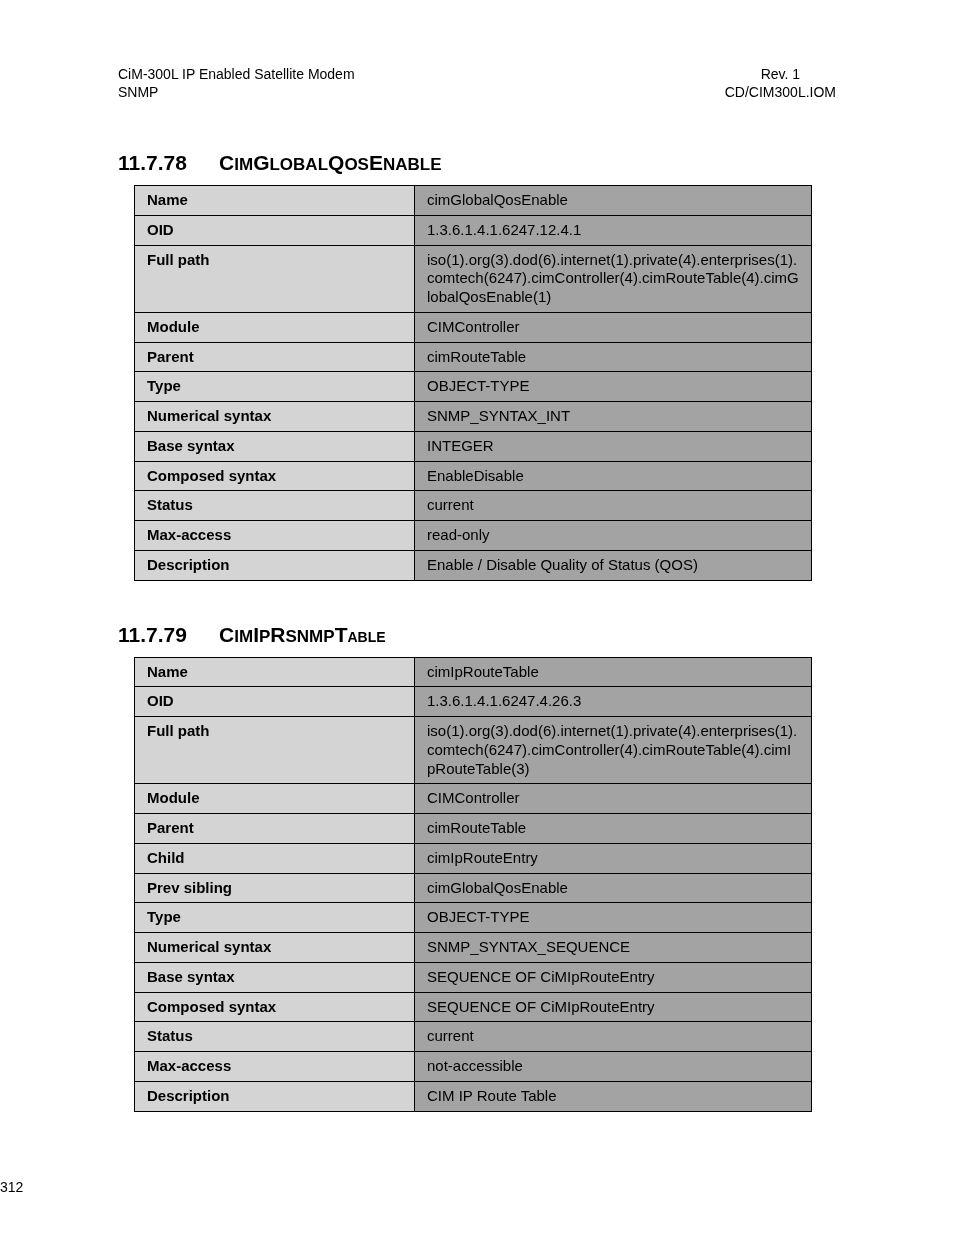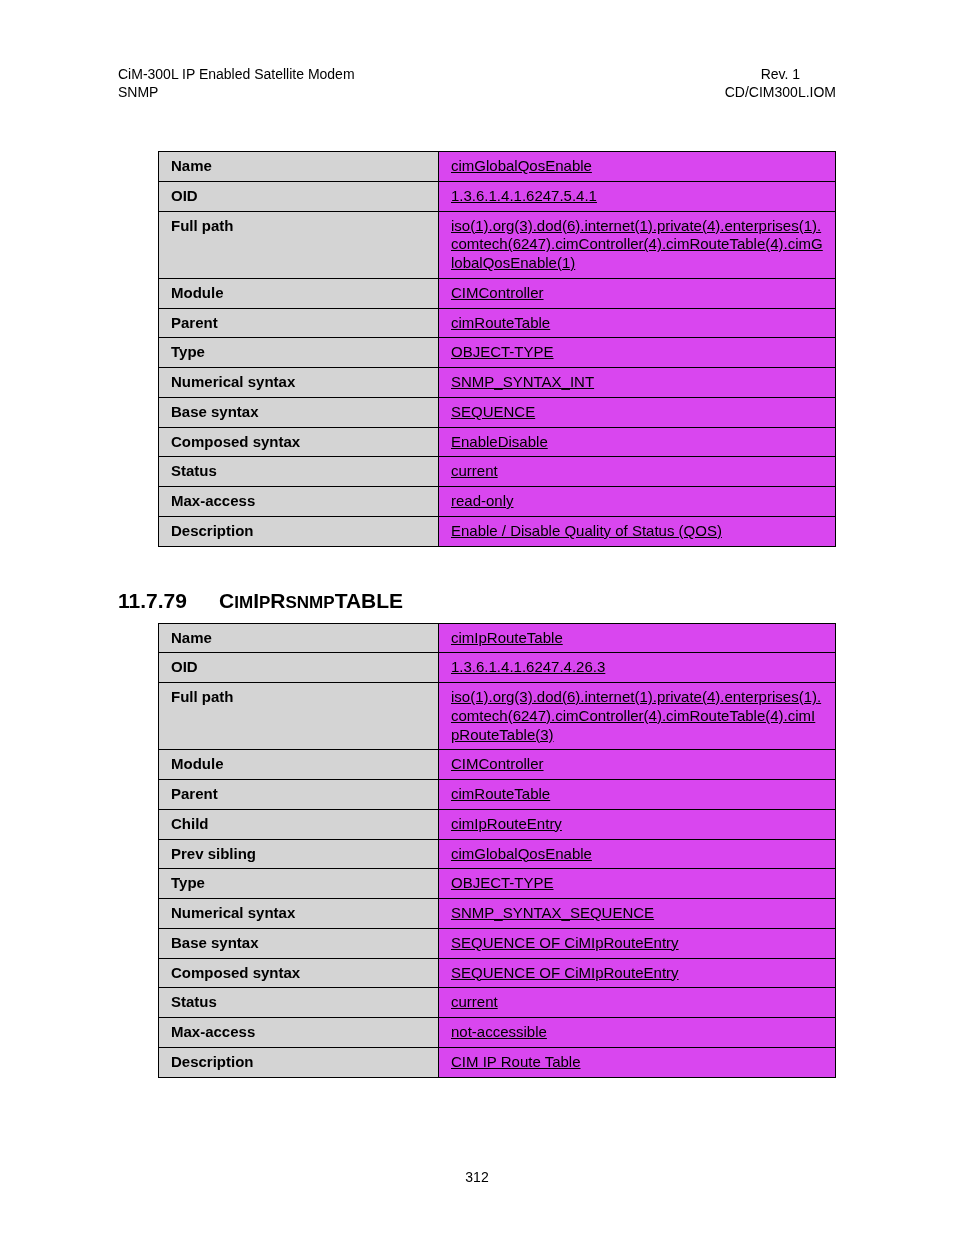--- a/index.html
+++ b/index.html
@@ -34,82 +34,84 @@
   }
   .section-heading .num {
     font-size: 21px;
     margin-right: 28px;
   }
   .section-heading .title {
     font-size: 21px;
   }
   table.prop {
     width: calc(100% - 40px);
-    margin-left: 40px;
+    margin-left: 16px;
     border-collapse: collapse;
     font-size: 15px;
     table-layout: fixed;
   }
   table.prop td {
     border: 1px solid #000;
     padding: 5px 12px 5px 12px;
     vertical-align: top;
     line-height: 1.25;
     word-wrap: break-word;
   }
   table.prop td.k {
     width: 280px;
     background: #d4d4d4;
     font-weight: bold;
   }
   table.prop td.v {
-    background: #d946ef;
+    background: #a3a3a3;
     font-weight: normal;
-    text-decoration: underline;
   }
   .gap { height: 42px; }
   .pagenum {
     position: absolute;
-    bottom: 50px;
+    bottom: 40px;
     left: 0;
     width: 100%;
-    text-align: center;
     font-size: 14px;
   }
 </style>
 </head>
 <body>
 
 <div class="page">
 
   <div class="hdr">
     <div class="left">
       <div>CiM-300L IP Enabled Satellite Modem</div>
       <div>SNMP</div>
     </div>
     <div class="right">
       <div>Rev. 1</div>
       <div>CD/CIM300L.IOM</div>
     </div>
   </div>
 
+  <div class="section-heading">
+    <span class="num">11.7.78</span>
+    <span class="title">C<span style="font-size:17px">IM</span>G<span style="font-size:17px">LOBAL</span>Q<span style="font-size:17px">OS</span>E<span style="font-size:17px">NABLE</span></span>
+  </div>
 
   <table class="prop">
     <colgroup>
         <col style="width:280px">
         <col>
       </colgroup>
     <tbody>
         <tr>
           <td class="k">Name</td>
           <td class="v">cimGlobalQosEnable</td>
         </tr>
         <tr>
           <td class="k">OID</td>
-          <td class="v">1.3.6.1.4.1.6247.5.4.1</td>
+          <td class="v">1.3.6.1.4.1.6247.12.4.1</td>
         </tr>
         <tr>
           <td class="k">Full path</td>
           <td class="v">iso(1).org(3).dod(6).internet(1).private(4).enterprises(1).comtech(6247).cimController(4).cimRouteTable(4).cimGlobalQosEnable(1)</td>
         </tr>
         <tr>
           <td class="k">Module</td>
           <td class="v">CIMController</td>
         </tr>
         <tr>
@@ -119,21 +121,21 @@
         <tr>
           <td class="k">Type</td>
           <td class="v">OBJECT-TYPE</td>
         </tr>
         <tr>
           <td class="k">Numerical syntax</td>
           <td class="v">SNMP_SYNTAX_INT</td>
         </tr>
         <tr>
           <td class="k">Base syntax</td>
-          <td class="v">SEQUENCE</td>
+          <td class="v">INTEGER</td>
         </tr>
         <tr>
           <td class="k">Composed syntax</td>
           <td class="v">EnableDisable</td>
         </tr>
         <tr>
           <td class="k">Status</td>
           <td class="v">current</td>
         </tr>
         <tr>
@@ -144,21 +146,21 @@
           <td class="k">Description</td>
           <td class="v">Enable / Disable Quality of Status (QOS)</td>
         </tr>
       </tbody>
   </table>
 
   <div class="gap"></div>
 
   <div class="section-heading">
     <span class="num">11.7.79</span>
-    <span class="title">C<span style="font-size:17px">IM</span>I<span style="font-size:17px">P</span>R<span style="font-size:17px">SNMP</span>T<span style="font-size:21px">ABLE</span></span>
+    <span class="title">C<span style="font-size:17px">IM</span>I<span style="font-size:17px">P</span>R<span style="font-size:17px">SNMP</span>T<span style="font-size:14px">ABLE</span></span>
   </div>
 
   <table class="prop">
     <colgroup>
         <col style="width:280px">
         <col>
       </colgroup>
     <tbody>
         <tr>
           <td class="k">Name</td>

